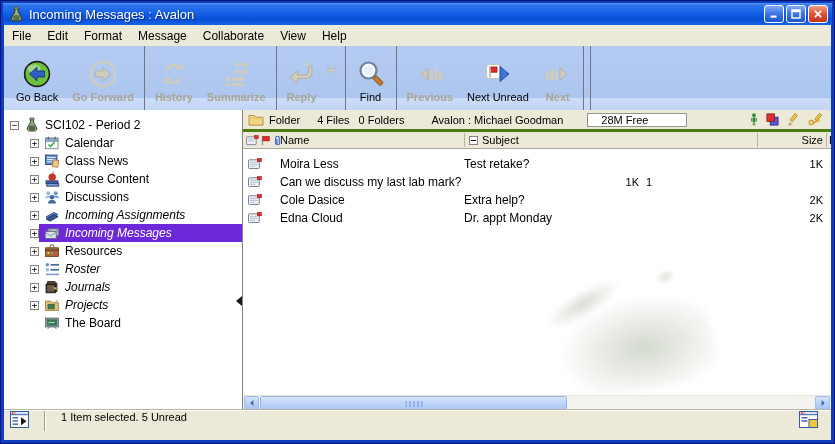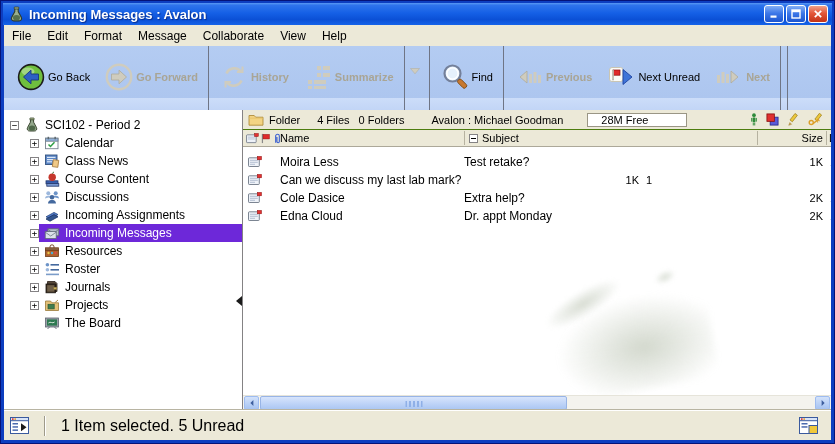--- a/index.html
+++ b/index.html
@@ -2,62 +2,62 @@
 <html><head>
 <meta charset="utf-8">
 <style>
   html,body{margin:0;padding:0;background:#fff;}
   #window{position:relative;width:835px;height:444px;background:#0d3ec0;border:1px solid #051378;
     box-sizing:border-box;overflow:hidden;font-family:"Liberation Sans",sans-serif;-webkit-font-smoothing:none;}
   
   .titlebar{position:absolute;left:2px;top:2px;right:2px;height:22px;display:flex;align-items:center;padding:0 3px;
     background:linear-gradient(180deg,#5a9af4 0%,#2f74ec 10%,#1560e6 45%,#0b50d6 75%,#1563e9 100%);}
   .title-icon{width:17px;height:17px;margin:0 4px 0 2px;flex:none;}
-  .title-text{color:#fff;font-size:13px;font-weight:bold;text-shadow:1px 1px 1px #0a2f8d;white-space:nowrap;flex:1;}
+  .title-text{color:#fff;font-size:13px;font-weight:normal;text-shadow:1px 1px 1px #0a2f8d;white-space:nowrap;flex:1;}
   .winbtns{display:flex;gap:2px;margin-right:1px;}
   .winbtn{width:20px;height:18px;border:1px solid #fff;border-radius:3px;display:flex;align-items:center;justify-content:center;
     background:linear-gradient(180deg,#84aef5 0%,#3e78e8 45%,#1c55cf 100%);box-sizing:border-box;}
   .winbtn.close{background:linear-gradient(180deg,#f0a088 0%,#e4573a 45%,#c23317 100%);}
   .winbtn svg{width:10px;height:10px;}
   
   .menubar{position:absolute;left:3px;top:24px;right:3px;height:21px;background:#ece9d8;border-bottom:1px solid #d6d2be;
     display:flex;align-items:center;font-size:12px;color:#000;}
   .menu-item{padding:2px 8px;white-space:nowrap;}
   
   .toolbar{position:absolute;left:3px;top:45px;right:3px;height:64px;display:flex;align-items:stretch;padding-left:5px;box-sizing:border-box;
     background:linear-gradient(180deg,#b4ccf2 0px,#adc6ef 52px,#ccddf9 52px,#c2d5f6 64px);}
-  .tb-btn{display:flex;flex-direction:row;align-items:center;justify-content:flex-end;gap:2px;
+  .tb-btn{display:flex;flex-direction:column;align-items:center;justify-content:flex-end;gap:2px;
     padding:4px 7px 7px 7px;font-size:11px;color:#000;white-space:nowrap;}
   .tb-btn .icn{width:30px;height:30px;display:block;}
   .tb-btn .icn svg{width:30px;height:30px;}
   .tb-btn.disabled{color:#a9a595;font-weight:bold;}
   .tb-caret{display:flex;align-items:center;padding:0 6px 14px 2px;}
   .tb-caret svg{width:10px;height:6px;}
   .tb-sep{width:1px;background:#6f7585;margin:0 3px;}
   
   .content{position:absolute;left:3px;top:109px;right:3px;bottom:32px;background:#fff;display:flex;}
   
   .tree{width:239px;flex:none;border-right:1px solid #848284;box-sizing:border-box;padding-top:6px;position:relative;background:#fff;}
   .tree-row{display:flex;align-items:center;height:18px;font-size:12px;color:#000;}
   .tree-row .expander{width:9px;height:9px;flex:none;box-sizing:border-box;border:1px solid #848284;background:#fff;
     font-family:"DejaVu Sans Mono",monospace;font-size:9px;line-height:7px;text-align:center;color:#000;}
   .tree-row.lvl0 .expander{margin-left:6px;}
   .tree-row.lvl1 .expander{margin-left:26px;}
   .tree-row .rowbody{display:flex;align-items:center;flex:1;height:18px;padding-left:5px;min-width:0;}
   .tree-row .ticon,.tree-row .ticon svg{width:16px;height:16px;flex:none;}
   .tree-row .tlabel{margin-left:5px;white-space:nowrap;}
-  .tree-row.italic .tlabel{}
+  .tree-row.italic .tlabel{font-style:italic;}
   .tree-row.selected .rowbody{background:#6d28d9;}
   .tree-row.selected .tlabel{color:#fff;}
   .tree-row.noexp .expander{visibility:hidden;}
   .splitter-arrow{position:absolute;right:0px;top:186px;width:0;height:0;
     border-top:5px solid transparent;border-bottom:5px solid transparent;border-right:6px solid #1a1a1a;}
   
   .main{flex:1;min-width:0;display:flex;flex-direction:column;position:relative;background:#fff;}
-  .info-bar{height:19px;flex:none;background:#ece9d8;border-bottom:1px solid #4d7c0f;display:flex;align-items:center;font-size:11px;color:#000;}
+  .info-bar{height:19px;flex:none;background:#ece9d8;border-bottom:3px solid #4d7c0f;display:flex;align-items:center;font-size:11px;color:#000;}
   .ib-folder-icon,.ib-folder-icon svg{width:16px;height:13px;}
   .ib-folder-icon{margin-left:5px;}
   .ib-folder-label{margin-left:5px;}
   .ib-files{margin-left:17px;}
   .ib-folders{margin-left:9px;}
   .ib-account{margin-left:27px;}
   .ib-free{margin-left:24px;width:100px;height:14px;box-sizing:border-box;background:#fff;border:1px solid #9a9685;
     font-size:11px;padding-left:13px;line-height:13px;}
   .ib-icons{margin-left:auto;display:flex;align-items:center;gap:8px;margin-right:7px;}
   .ib-icons .icn,.ib-icons .icn svg{height:13px;display:block;}
@@ -92,21 +92,21 @@
     background:linear-gradient(180deg,#d3e2fb 0%,#bad1f6 55%,#a7c3f2 100%);display:flex;align-items:center;justify-content:center;}
   .sc-left{left:1px;}
   .sc-right{right:1px;}
   .sc-btn svg{width:8px;height:8px;}
   .sc-thumb{position:absolute;left:17px;top:0;width:307px;height:14px;box-sizing:border-box;border:1px solid #98b4e6;border-radius:2px;
     background:linear-gradient(180deg,#d7e4fc 0%,#c1d5f8 50%,#acc7f3 100%);}
   .sc-grip{position:absolute;left:50%;top:4px;transform:translateX(-50%);width:17px;height:6px;
     background:repeating-linear-gradient(90deg,#8fb0e8 0 2px,transparent 2px 4px);}
   
   .statusbar{position:absolute;left:3px;right:3px;bottom:3px;height:29px;background:#ece9d8;border-top:1px solid #fff;
-    display:flex;align-items:center;font-size:16px;color:#000;box-shadow:0 -1px 0 #b8b4a2;}
+    display:flex;align-items:flex-start;font-size:11px;color:#000;box-shadow:0 -1px 0 #b8b4a2;}
   .sb-icon{margin-left:6px;}
   .sb-icon svg{width:19px;height:17px;display:block;}
   .sb-sep{width:1px;height:20px;background:#9e9a8a;border-right:1px solid #fff;margin-left:15px;}
   .sb-text{margin-left:15px;white-space:nowrap;}
   .sb-right{margin-left:auto;margin-right:13px;}
   .sb-right svg{width:19px;height:17px;display:block;}
 </style>
 </head>
 <body>
 
@@ -185,20 +185,27 @@
             <rect x="14" y="11" width="4" height="4"></rect>
             <rect x="20" y="11" width="7" height="4"></rect>
             <rect x="5" y="18" width="4" height="4"></rect>
             <rect x="11" y="18" width="12" height="4"></rect>
             <rect x="5" y="24" width="4" height="3"></rect>
             <rect x="11" y="24" width="12" height="3"></rect>
           </svg></span>
         <span>Summarize</span>
       </div>
       <div class="tb-sep"></div>
+      <div class="tb-btn disabled">
+        <span class="icn"><svg viewBox="0 0 30 30">
+            <path d="M25 7v7c0 3.3-2.2 5.5-5.5 5.5H10.5V24l-7.5-6 7.5-6v4h8.5c1.4 0 2.5-1 2.5-2.5V7z" fill="#cfccbe" stroke="#aeab9b" stroke-width="0.9"></path>
+            <rect x="18" y="4" width="4" height="3" fill="#cfccbe"></rect>
+          </svg></span>
+        <span>Reply</span>
+      </div>
       <div class="tb-caret">
         <svg viewBox="0 0 10 6">
           <path d="M0.5 0.5h9L5 5.8z" fill="#cfccbe" stroke="#aeab9b" stroke-width="0.5"></path>
         </svg>
       </div>
       <div class="tb-sep"></div>
       <div class="tb-btn">
         <span class="icn"><svg viewBox="0 0 30 30">
             <circle cx="12.5" cy="11.5" r="8" fill="#e6f1fc" stroke="#74809a" stroke-width="2.2"></circle>
             <circle cx="12.5" cy="11.5" r="5.6" fill="none" stroke="#fff" stroke-width="1.4"></circle>

